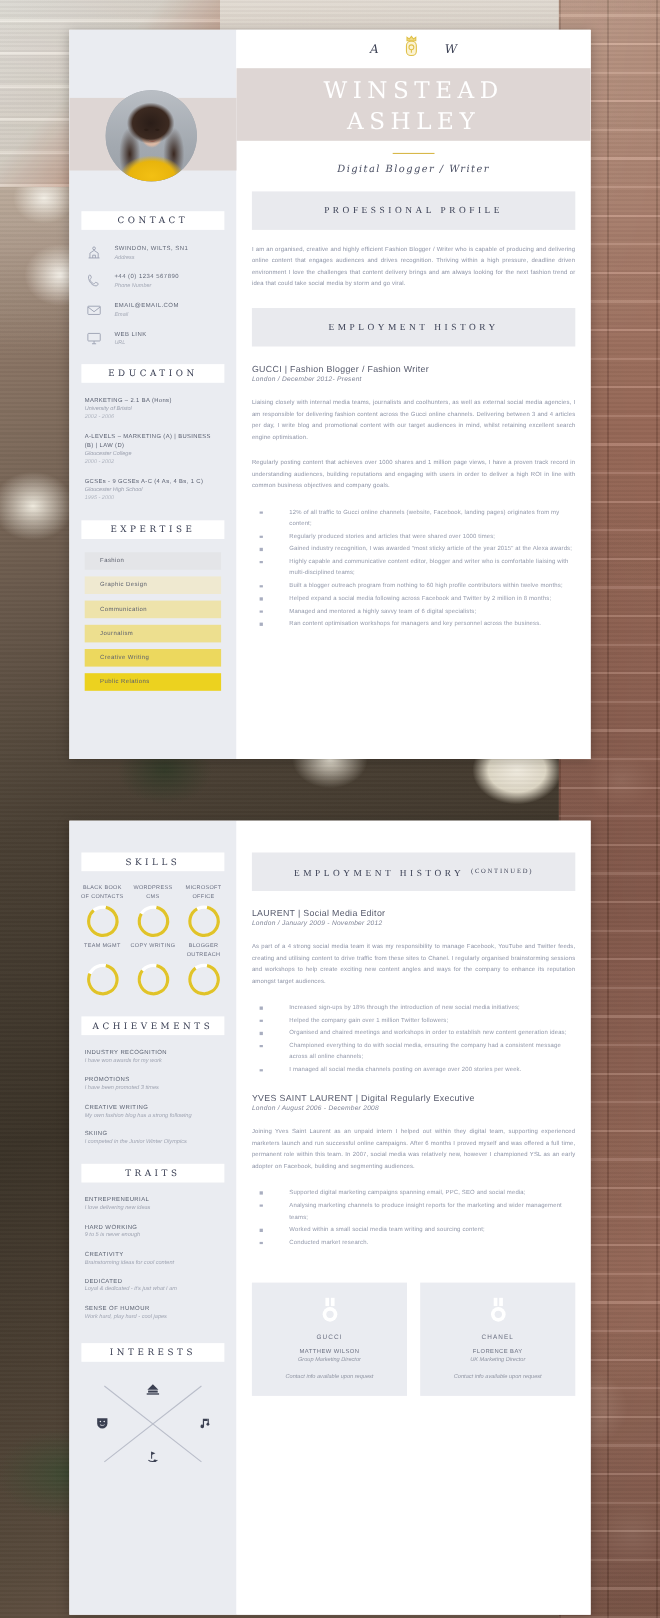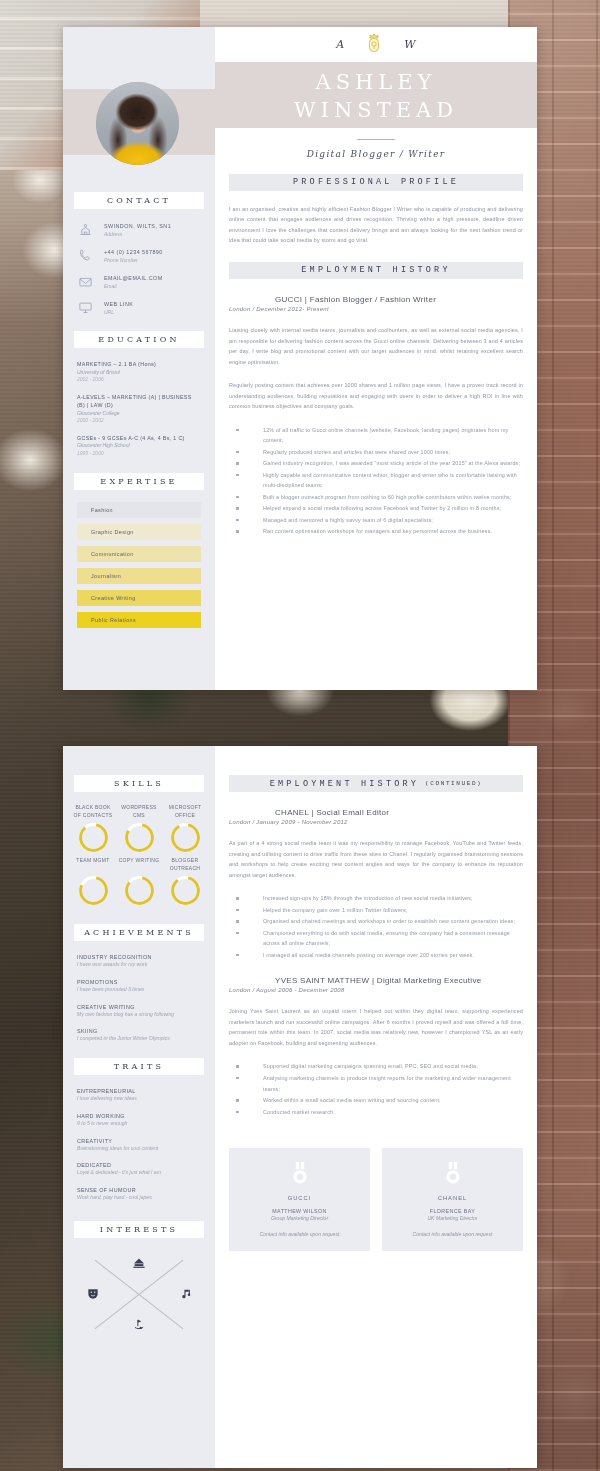--- a/index.html
+++ b/index.html
@@ -183,23 +183,23 @@
     display: flex; align-items: center; justify-content: center;
     font-family: "DejaVu Serif", serif;
     font-size: 8px;
     letter-spacing: 3.2px;
     color: #3b4055;
     text-transform: uppercase;
   }
   .main-head {
     background: #e9eaee;
     margin: 0 14px;
-    height: 17px;
+    height: 35px;
     display: flex; align-items: center; justify-content: center;
-    font-family: Liberation Mono, monospace;
+    font-family: Liberation Serif, serif;
     font-size: 8.5px;
     letter-spacing: 3.2px;
     color: #3b4055;
     text-transform: uppercase;
   }
   .main-head .cont {
     font-size: 6px;
     letter-spacing: 1.6px;
     margin-left: 6px;
   }
@@ -241,21 +241,20 @@
     color: #8d93a6;
     text-align: justify;
     letter-spacing: .15px;
     margin-top: 13px;
   }
   .job-title {
     font-size: 8px;
     color: #55596b;
     letter-spacing: .3px;
     margin-top: 16px;
-    margin-left: 46px;
   }
   .job-meta {
     font-size: 6px;
     font-style: italic;
     color: #7f8496;
     letter-spacing: .25px;
     margin-top: 2px;
   }
   ul.bullets { list-style: none; margin-top: 13px; }
   ul.bullets li {
@@ -454,22 +453,22 @@
             <rect x="3.5" y="8.5" width="9" height="13" rx="4" fill="#fbf3d4"></rect>
             <circle cx="8" cy="14" r="2.2" fill="none"></circle>
             <path d="M8 16.2 L8 19"></path>
           </svg>
         </span>
         <span class="mono-letter">W</span>
       </div>
 
       <div class="name-band"></div>
       <div class="name-text">
+        <div>WINSTEAD</div>
         <div>ASHLEY</div>
-        <div>WINSTEAD</div>
       </div>
 
       <div class="tagline-rule"></div>
       <div class="tagline">Digital Blogger / Writer</div>
 
       <div style="height:15px"></div>
       <div class="main-head">PROFESSIONAL PROFILE</div>
       <div class="body-pad">
         <div class="para">I am an organised, creative and highly efficient Fashion Blogger / Writer who is capable of producing and delivering online content that engages audiences and drives recognition. Thriving within a high pressure, deadline driven environment I love the challenges that content delivery brings and am always looking for the next fashion trend or idea that could take social media by storm and go viral.</div>
       </div>
@@ -638,32 +637,32 @@
     </div>
 
     <div class="main">
       <div style="height:29px"></div>
       <div class="main-head">
         <span>EMPLOYMENT HISTORY</span>
         <span class="cont">(CONTINUED)</span>
       </div>
 
       <div class="body-pad">
-        <div class="job-title">CHANEL | Social Email Editor</div>
+        <div class="job-title">LAURENT | Social Media Editor</div>
         <div class="job-meta">London / January 2009 - November 2012</div>
         <div class="para">As part of a 4 strong social media team it was my responsibility to manage Facebook, YouTube and Twitter feeds, creating and utilising content to drive traffic from these sites to Chanel.  I regularly organised brainstorming sessions and workshops to help create exciting new content angles and ways for the company to enhance its reputation amongst target audiences.</div>
         <ul class="bullets">
           <li>Increased sign-ups by 18% through the introduction of new  social media initiatives;</li>
           <li>Helped the company gain over 1 million Twitter followers;</li>
           <li>Organised and chaired meetings and workshops in order to establish new content generation ideas;</li>
           <li>Championed everything to do with social media, ensuring the company had a consistent message across all online channels;</li>
           <li>I managed all social media channels posting on average over 200 stories per week.</li>
         </ul>
 
-        <div class="job-title">YVES SAINT MATTHEW | Digital Marketing Executive</div>
+        <div class="job-title">YVES SAINT LAURENT | Digital Regularly Executive</div>
         <div class="job-meta">London / August 2006 - December 2008</div>
         <div class="para">Joining Yves Saint Laurent as an unpaid intern I helped out within they digital team, supporting experienced marketers launch and run successful online campaigns.  After 6 months I proved myself and was offered a full time, permanent role within this team.   In 2007, social media was relatively new, however I championed YSL as an early adopter on Facebook, building and segmenting audiences.</div>
         <ul class="bullets">
           <li>Supported digital marketing campaigns spanning email, PPC, SEO and social media;</li>
           <li>Analysing marketing channels to produce insight reports for the marketing and wider management teams;</li>
           <li>Worked within a small social media team writing and sourcing content;</li>
           <li>Conducted market research.</li>
         </ul>
       </div>
 

